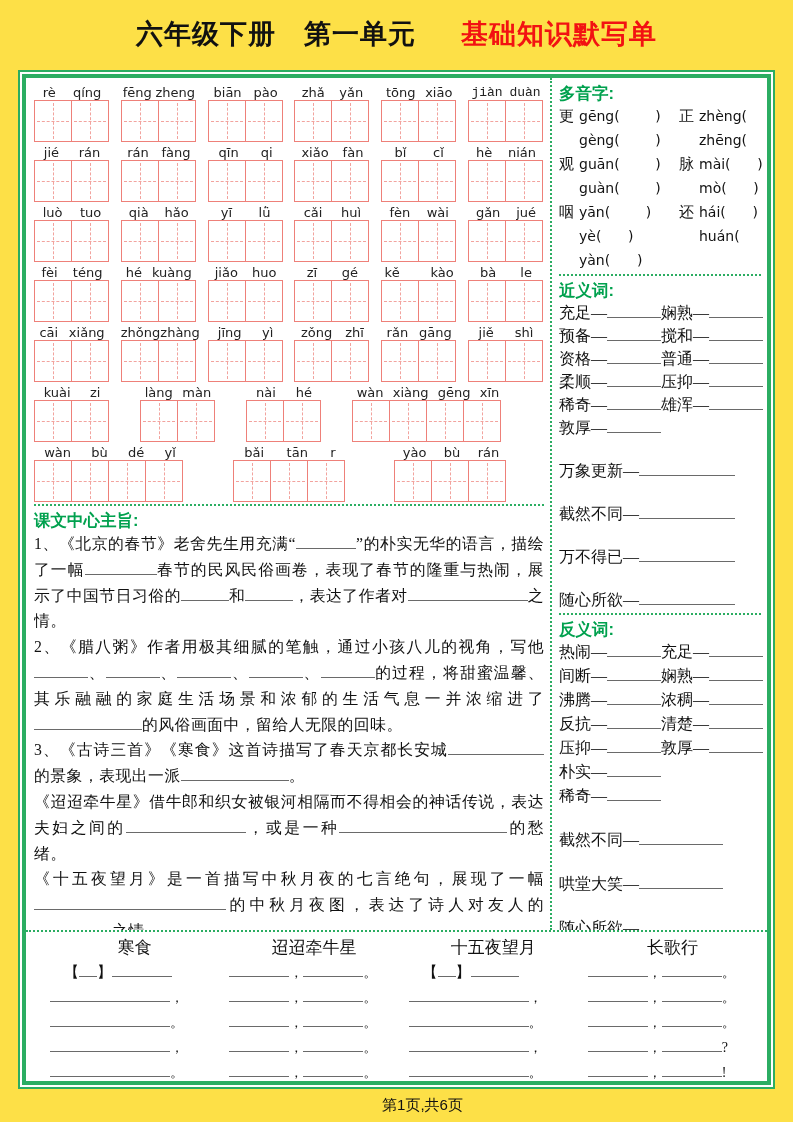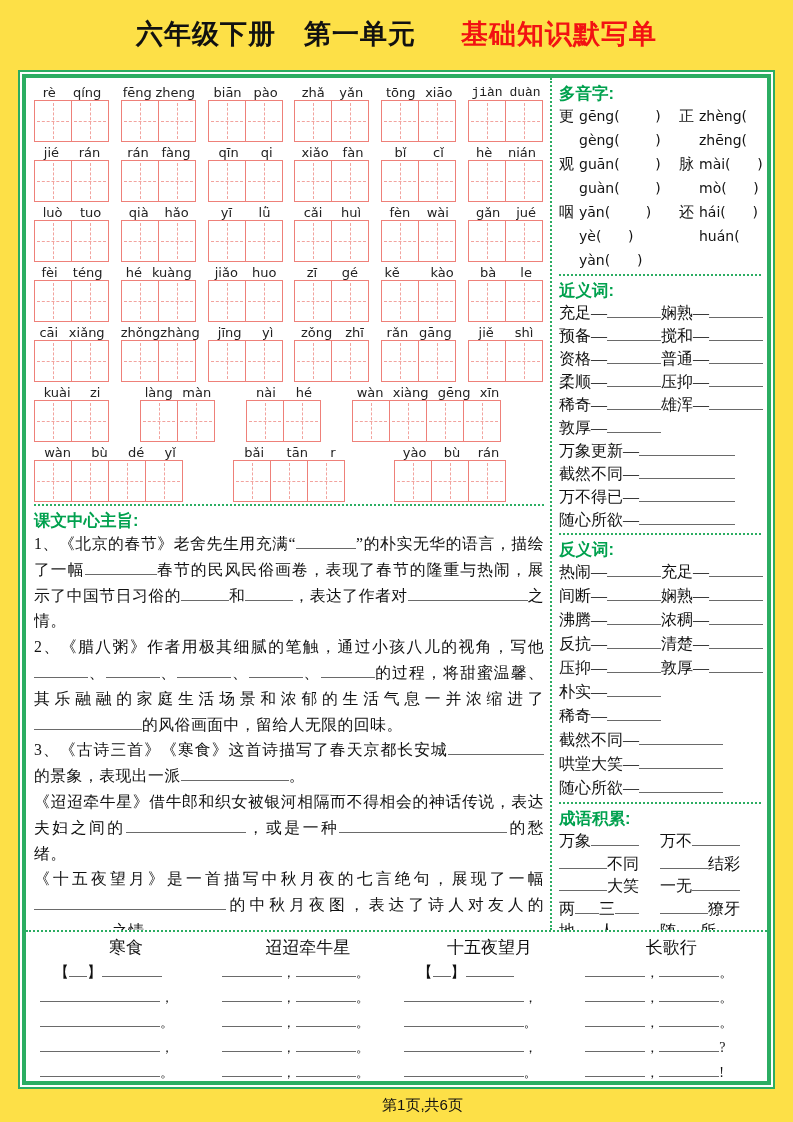--- a/index.html
+++ b/index.html
@@ -56,28 +56,28 @@
   .zpara{font-size:15.8px;line-height:25.8px;text-align:justify;letter-spacing:0.5px;}
 
   
   .dzrow{display:grid;grid-template-columns:20px 100px 20px auto;align-items:baseline;
          line-height:24px;}
   .dzc{font-size:15px;}
   .dzr{font-family:"DejaVu Sans",sans-serif;font-size:14px;white-space:pre;}
 
   
   .wrow{display:grid;grid-template-columns:1fr 1fr;}
-  .wrow.single{grid-template-columns:1fr;}
+  .wrow.single{grid-template-columns:1fr;margin-top:20px;}
   .wcell{font-size:16px;white-space:nowrap;}
   #jinyici .wrow{line-height:22px;}
   #fanyici .wrow{line-height:24px;}
   #chengyu .wrow{line-height:20.5px;}
 
   
-  .poems{flex:1;display:flex;padding:4px 10px 0 14px;overflow:hidden;}
+  .poems{flex:1;display:flex;padding:4px 10px 0 24px;overflow:hidden;}
   .poem{flex:1;overflow:hidden;}
   .poem-t{text-align:center;font-size:17px;line-height:24px;}
   .poem-a{padding-left:14px;font-size:15px;line-height:25px;white-space:nowrap;}
   .poem-l{font-size:14px;line-height:25px;white-space:nowrap;}
   .poem + .poem{margin-left:10px;}
 
   .footer{position:absolute;bottom:7px;left:0;width:100%;text-align:center;
           font-family:"Liberation Sans","DejaVu Sans",sans-serif;font-size:15px;color:#111;padding-left:26px;}
 </style>
 </head>

